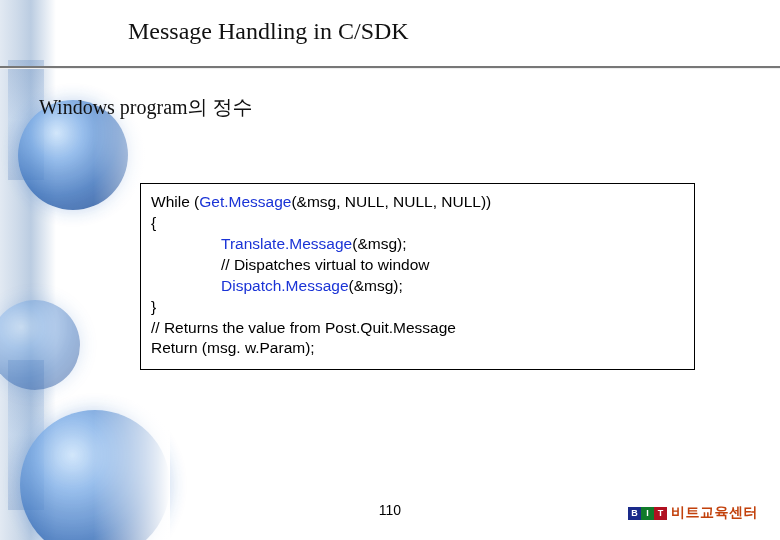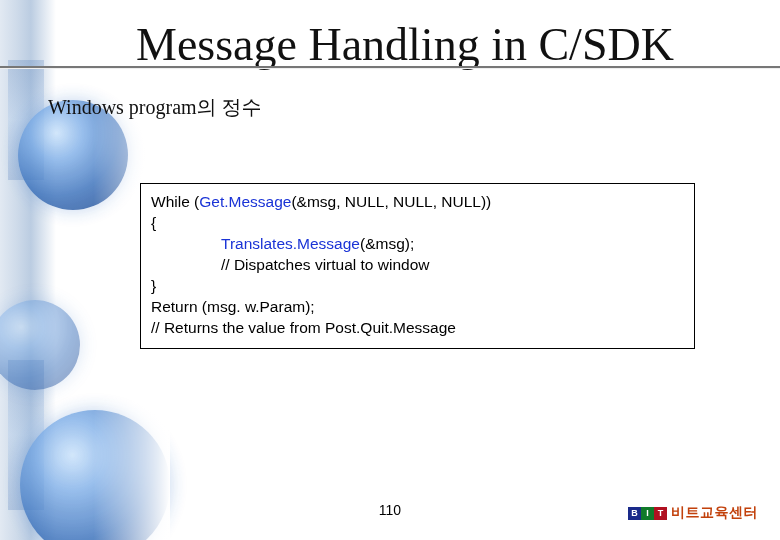--- a/index.html
+++ b/index.html
@@ -53,39 +53,39 @@
   .bg-circle.c1 { left: 18px; top: 100px; width: 110px; height: 110px; opacity:0.9;}
   .bg-circle.c2 { left: -10px; top: 300px; width: 90px; height: 90px; opacity:0.55;}
   .bg-circle.c3 { left: 20px; top: 410px; width: 150px; height: 150px; opacity:0.9;}
   .bg-fade {
     position:absolute; left:0; top:0; width:170px; height:540px;
     background: linear-gradient(to right, rgba(255,255,255,0) 55%, #ffffff 100%);
   }
 
   .slide-title {
     position: absolute;
-    left: 136px;
+    left: 128px;
     top: 18px;
-    font-size: 46px;
+    font-size: 24px;
     color: #111;
     font-family: "Times New Roman", serif;
   }
   .title-rule {
     position: absolute;
     left: 0;
     top: 66px;
     width: 780px;
     height: 2px;
     background: #777;
     box-shadow: 0 1px 0 #eee;
   }
 
   .subtitle {
     position: absolute;
-    left: 48px;
+    left: 39px;
     top: 94px;
     font-size: 20px;
     color: #111;
     font-family: "Times New Roman", serif;
   }
 
   .code-box {
     position: absolute;
     left: 140px;
     top: 183px;
@@ -158,26 +158,29 @@
 <div class="title-rule"></div>
 
 <div class="subtitle">Windows program의 정수</div>
 
 <div class="code-box">
   <div>
     <span>While (</span><span class="kw">Get.Message</span><span>(&amp;msg, NULL, NULL, NULL))</span>
   </div>
   <div>{</div>
   <span class="indent">
-    <span class="kw">Translates.Message</span><span>(&amp;msg);</span>
+    <span class="kw">Translate.Message</span><span>(&amp;msg);</span>
   </span>
   <span class="indent">// Dispatches virtual to window</span>
+  <span class="indent">
+    <span class="kw">Dispatch.Message</span><span>(&amp;msg);</span>
+  </span>
   <div>}</div>
+  <div>// Returns the value from Post.Quit.Message</div>
   <div>Return (msg. w.Param);</div>
-  <div>// Returns the value from Post.Quit.Message</div>
 </div>
 
 <div class="page-number">110</div>
 
 <div class="brand">
   <span class="brand-logo">
     <span class="b">B</span>
     <span class="i">I</span>
     <span class="t">T</span>
   </span>

